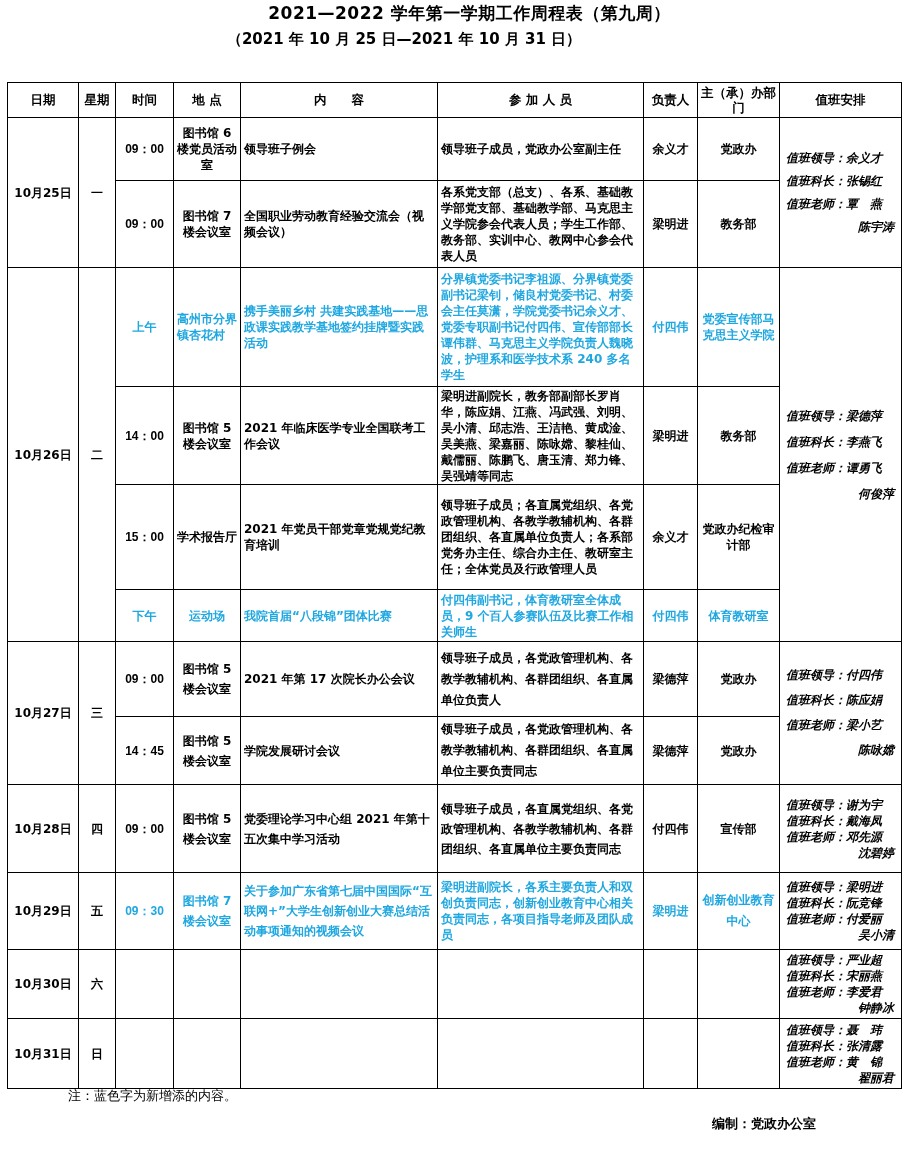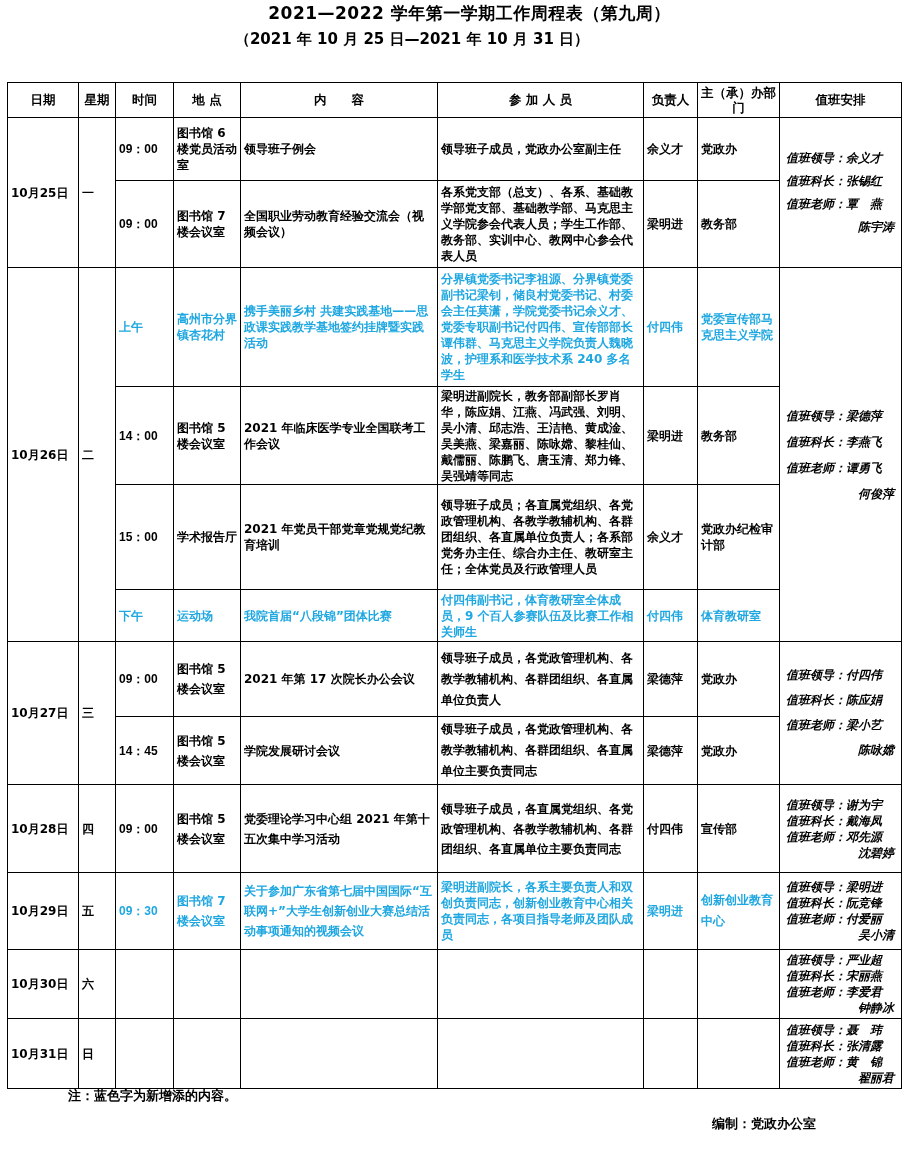--- a/index.html
+++ b/index.html
@@ -1,30 +1,30 @@
 <!DOCTYPE html>
 <html><head>
 <meta charset="utf-8">
 <style>
   html, body { margin: 0; padding: 0; background: #ffffff; }
   body { width: 907px; height: 1169px; position: relative; font-family: "DejaVu Sans", "Liberation Sans", sans-serif; color: #000; overflow: hidden; }
   .title { position: absolute; top: 2px; left: 16px; width: 907px; text-align: center; font-size: 17px; font-weight: bold; letter-spacing: 0.5px; }
-  .subtitle { position: absolute; top: 30px; left: 8px; width: 808px; text-align: center; font-size: 15px; font-weight: bold; }
+  .subtitle { position: absolute; top: 30px; left: 0; width: 808px; text-align: center; font-size: 15px; font-weight: bold; }
   table.sched { position: absolute; top: 82px; left: 7px; border-collapse: collapse; table-layout: fixed; width: 894px; }
   table.sched td, table.sched th { border: 1.4px solid #000; padding: 0 3px; font-size: 12px; font-weight: bold; line-height: 16px; vertical-align: middle; overflow: hidden; }
   table.sched th { height: 34px; text-align: center; font-size: 12.5px; }
-  .c { }
+  .c { text-align: center; }
   .l { text-align: left; margin-top: 40px; }
   .blue { color: #1ea7e1; }
   .time { font-family: Liberation Sans, sans-serif; letter-spacing: 0; }
   .duty { font-size: 12px; line-height: 19px; padding-left: 6px !important; }
   .duty.tight { line-height: 16px; }
   .duty .ln { display: block; white-space: nowrap; font-style: italic; }
   .duty .ln.indent { text-align: right; padding-right: 4px; }
-  .note { position: absolute; top: 1087px; left: 68px; font-size: 13px; font-weight: bold; }
+  .note { position: absolute; top: 1087px; left: 68px; font-size: 13px; font-weight: normal; }
   .editor { position: absolute; top: 1115px; left: 712px; font-size: 13px; font-weight: bold; }
 </style>
 </head>
 <body>
 
 <div class="title">2021—2022 学年第一学期工作周程表（第九周）</div>
 <div class="subtitle">（2021 年 10 月 25 日—2021 年 10 月 31 日）</div>
 
 <table class="sched">
   <colgroup>

